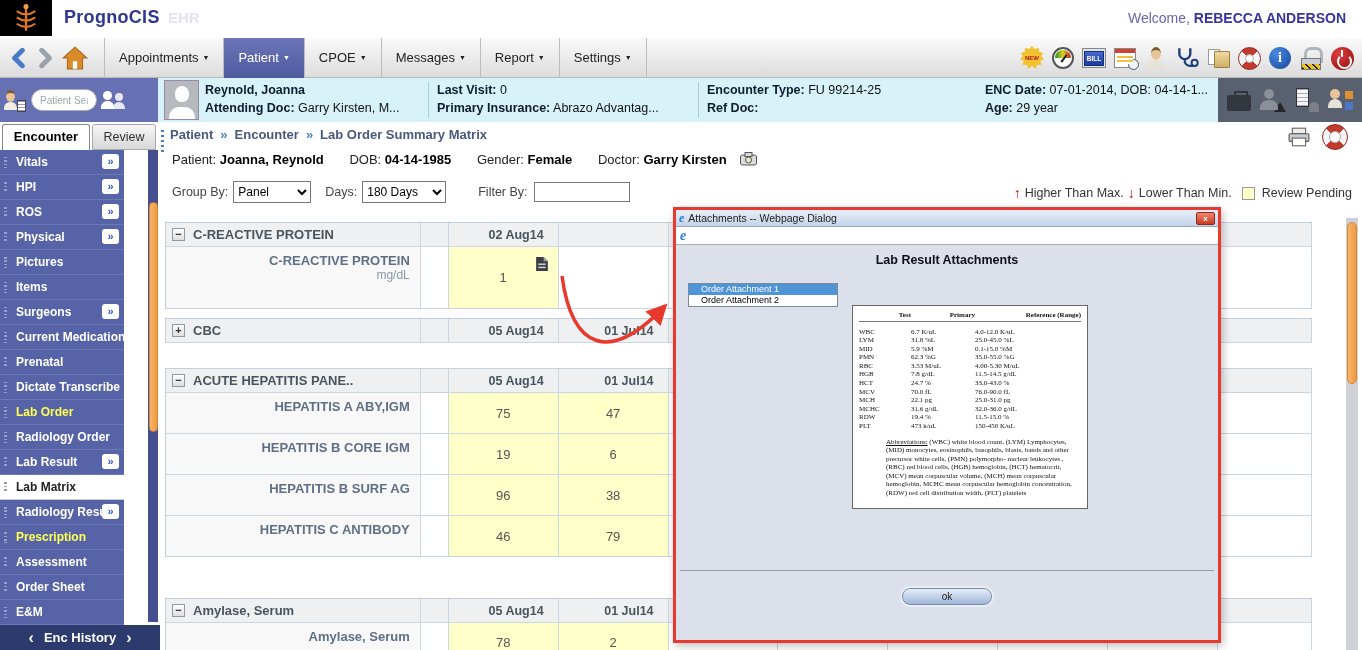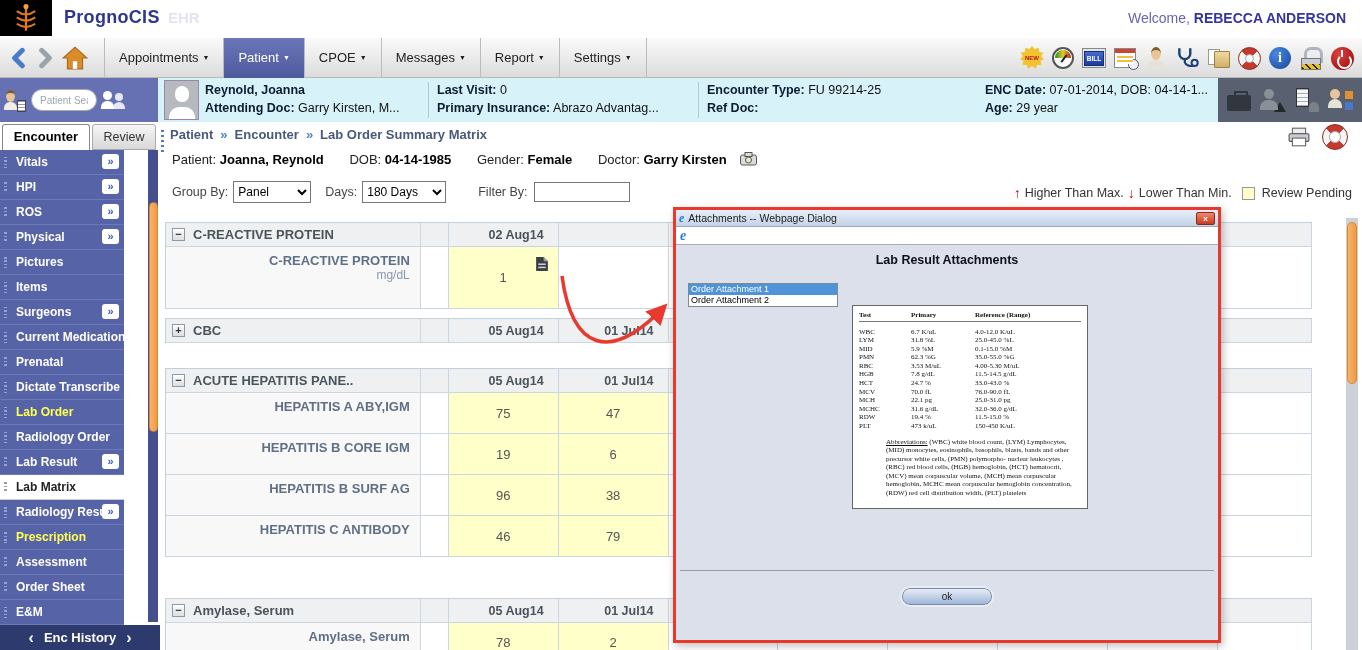--- a/index.html
+++ b/index.html
@@ -183,26 +183,26 @@
                padding:0 3px; border-bottom:1px solid #9ab; }
   .e-ico { color:#2a7de0; font-weight:bold; font-style:italic; font-family:"Liberation Serif",serif; font-size:12px; margin-right:4px; }
   #dlg-title-text { flex:1; font-size:10.5px; color:#222; }
   #dlg-close { width:19px; height:13px; background:linear-gradient(#f0856e,#c93a22); border:1px solid #8a2a1a; border-radius:2px;
                color:#fff; font-size:8px; font-weight:bold; text-align:center; line-height:12px; cursor:pointer; }
   #dlg-toolbar { height:18px; background:#fff; border-bottom:1px solid #aab; display:flex; align-items:center; padding-left:4px; }
   #dlg-toolbar .e-ico { font-size:14px; }
   #dlg-body { position:relative; height:395px; }
   #dlg-heading { position:absolute; left:0; right:0; top:8px; text-align:center; font-weight:bold; font-size:12.5px; color:#101018; }
   #att-list { position:absolute; left:12px; top:38px; width:150px; background:#fff; border:1px solid #7a8a99; }
-  .att-item { font-size:9px; height:11px; line-height:11px; padding:0 2px; white-space:nowrap; overflow:hidden; cursor:pointer; color:#000; }
+  .att-item { font-size:9px; height:11px; line-height:11px; padding:0 12px; white-space:nowrap; overflow:hidden; cursor:pointer; color:#000; }
   .att-item.sel { background:#4f94d6; color:#fff; }
   #result-panel { position:absolute; left:176px; top:60px; width:236px; height:204px; background:#fff; border:1px solid #666;
                   padding:5px 6px; font-family:"Liberation Serif","DejaVu Serif",serif; font-size:7px; color:#111; overflow:hidden; }
   #result-table { width:100%; border-collapse:collapse; table-layout:fixed; }
-  #result-table th { text-align:left; font-size:7px; border-bottom:1px solid #777; padding:0 0 2px 0; }
+  #result-table th { text-align:right; font-size:7px; border-bottom:1px solid #777; padding:0 0 2px 0; }
   #result-table td { padding:0; line-height:8.6px; }
   .rc1 { width:52px; } .rc2 { width:64px; }
   tr.sp td { height:6px; }
   #abbrev { margin-top:7px; line-height:1.22;margin-left:27px; }
   #abbrev u { text-decoration:underline; }
   #dlg-divider { position:absolute; left:4px; right:4px; top:325px; border-top:1px solid #99a; }
   #ok-btn { position:absolute; left:50%; top:343px; transform:translateX(-50%); width:90px; height:17px;
             background:linear-gradient(#e7edf7,#9fb6d9); border:1px solid #7a8aa0; outline:2px solid #e8ecf4;
             font-size:10px; color:#222; text-align:center; line-height:15px; cursor:pointer; border-radius:8px; }
 </style>

